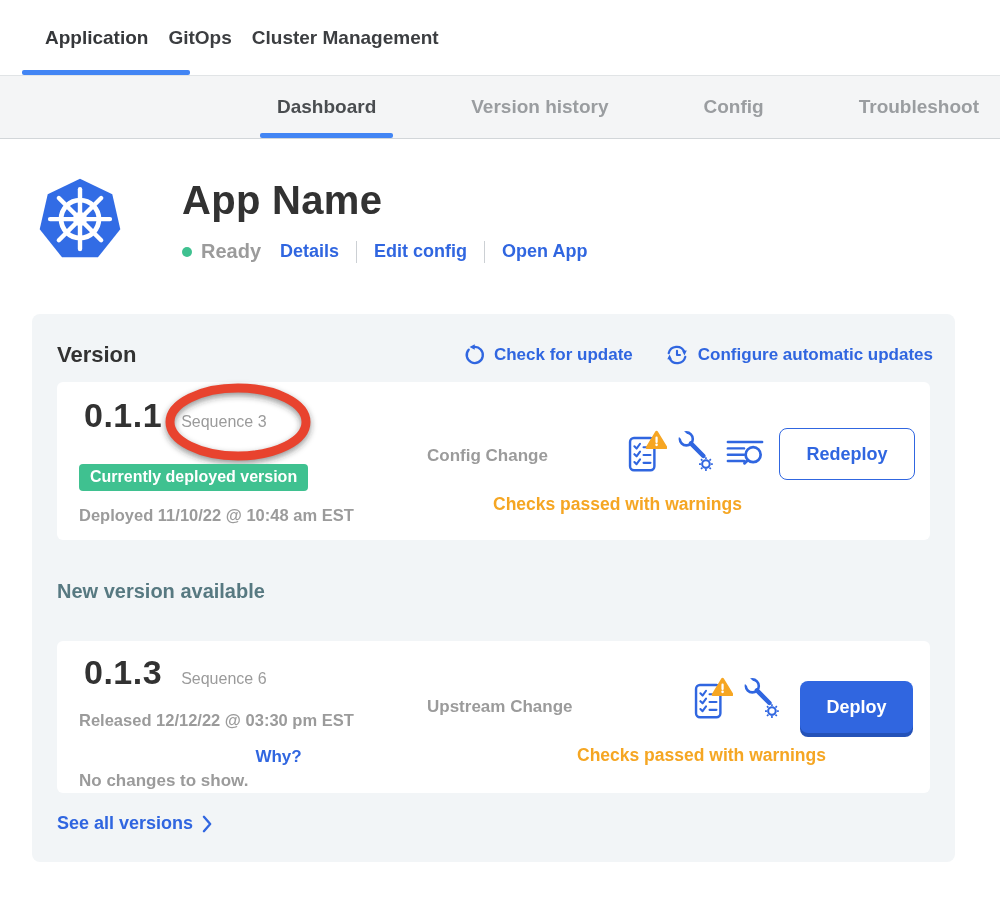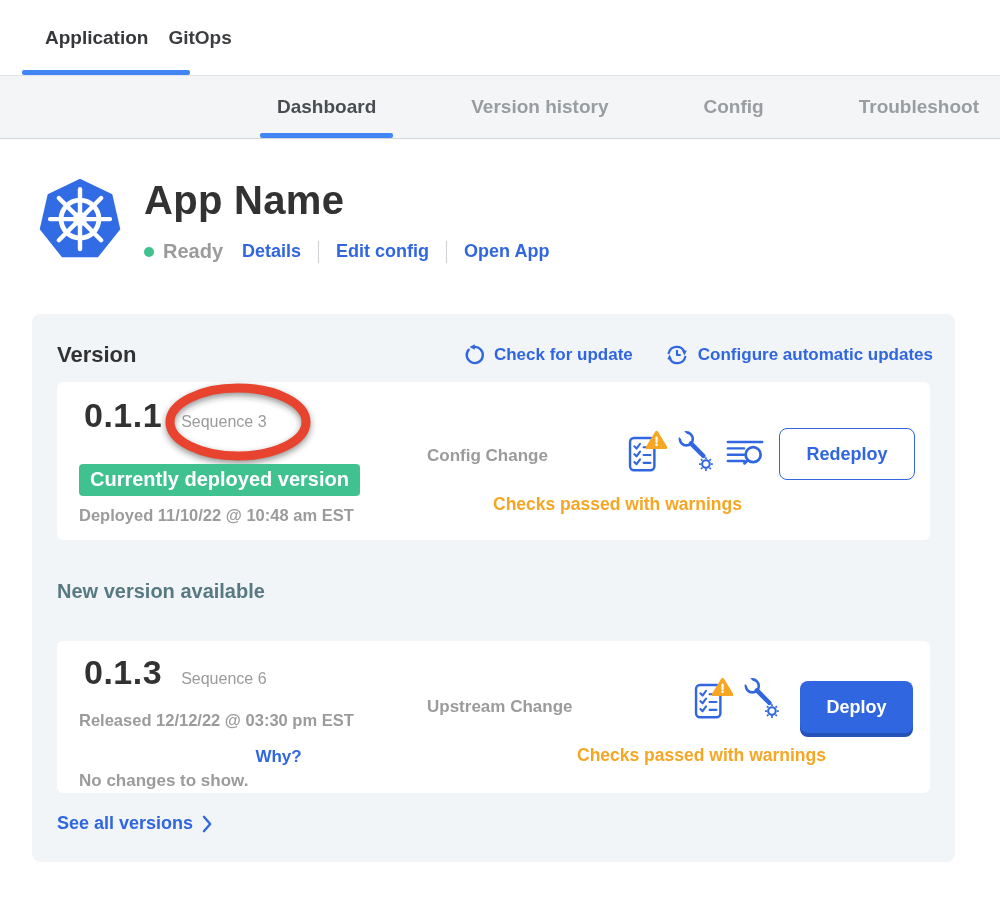--- a/index.html
+++ b/index.html
@@ -18,21 +18,21 @@
   .subnav { height:64px; background:#f4f5f6; border-top:1px solid #e1e4e6;
     border-bottom:1px solid #d2d6d9; display:flex; align-items:stretch;
     padding-left:277px; gap:95px; overflow:hidden; }
   .subnav-tab { position:relative; display:flex; align-items:center; font-size:19px;
     font-weight:700; color:#9a9da0; white-space:nowrap; cursor:pointer; }
   .subnav-tab.active { color:#4a4d50; }
   .subnav-tab.active::after { content:""; position:absolute; left:-17px; right:-17px;
     bottom:0; height:5px; background:#4285f4; border-radius:2px; }
 
   
-  .app-header { display:flex; align-items:flex-start; gap:20px; margin:37px 0 0 36px; }
+  .app-header { display:flex; align-items:flex-start; gap:58px; margin:37px 0 0 36px; }
   .app-meta { padding-top:2px; }
   .app-title { font-size:40px; font-weight:800; color:#323232; letter-spacing:.3px; }
   .status-row { display:flex; align-items:center; margin-top:17px; }
   .status-dot { width:10px; height:10px; border-radius:50%; background:#3fc190; margin-right:9px; }
   .status-text { font-size:20px; font-weight:700; color:#9b9b9b; margin-right:19px; }
   .hdr-link { font-size:18px; font-weight:700; color:#3066e0; cursor:pointer; white-space:nowrap; }
   .hdr-divider { width:1px; height:22px; background:#ccd0d4; margin:0 17px; }
 
   
   .version-panel { position:relative; margin:50px 0 0 32px; width:923px; height:548px;
@@ -49,21 +49,21 @@
   .version-card.second { height:152px; margin-top:38px; }
 
   .version-line { position:absolute; left:27px; top:14px; display:flex; align-items:baseline; }
   .version-number { font-size:34px; font-weight:800; color:#323232; letter-spacing:.5px; }
   .sequence-label { font-size:16px; color:#9b9b9b; margin-left:19px; }
 
   .annotation { position:absolute; left:100px; top:-6px; width:162px; height:92px;
     pointer-events:none; }
 
   .deployed-badge { position:absolute; left:22px; top:82px; background:#3fc190; color:#fff;
-    font-size:20px; font-weight:700; padding:4px 11px 5px; border-radius:4px; white-space:nowrap; }
+    font-size:16px; font-weight:700; padding:4px 11px 5px; border-radius:4px; white-space:nowrap; }
   .ts-text { position:absolute; left:22px; font-size:16.5px; font-weight:700; color:#9b9b9b; white-space:nowrap; }
   .change-source { position:absolute; left:370px; font-size:17px; font-weight:700; color:#9b9b9b; white-space:nowrap; }
   .icons-row { position:absolute; display:flex; align-items:center; gap:10px; }
   .icon-btn { cursor:pointer; display:flex; }
   .checks-status { position:absolute; font-size:17.5px; font-weight:700; color:#f5a623;
     white-space:nowrap; cursor:pointer; }
 
   .btn { position:absolute; display:flex; align-items:center; justify-content:center;
     font-size:18px; font-weight:800; border-radius:8px; cursor:pointer;
     font-family:"Liberation Sans",sans-serif; }
@@ -81,20 +81,21 @@
     font-size:17px; font-weight:700; }
   .nochanges-text { color:#9b9b9b;margin-top:24px; }
   .why-link { color:#3066e0; cursor:pointer; }
 </style>
 </head>
 <body>
 
 <div class="topnav">
   <div class="topnav-item">Application</div>
   <div class="topnav-item inactive">GitOps</div>
+  <div class="topnav-item inactive">Cluster Management</div>
   <div class="nav-underline"></div>
 </div>
 
 <div class="subnav">
   <div class="subnav-tab active">Dashboard</div>
   <div class="subnav-tab">Version history</div>
   <div class="subnav-tab">Config</div>
   <div class="subnav-tab">Troubleshoot</div>
 </div>
 

